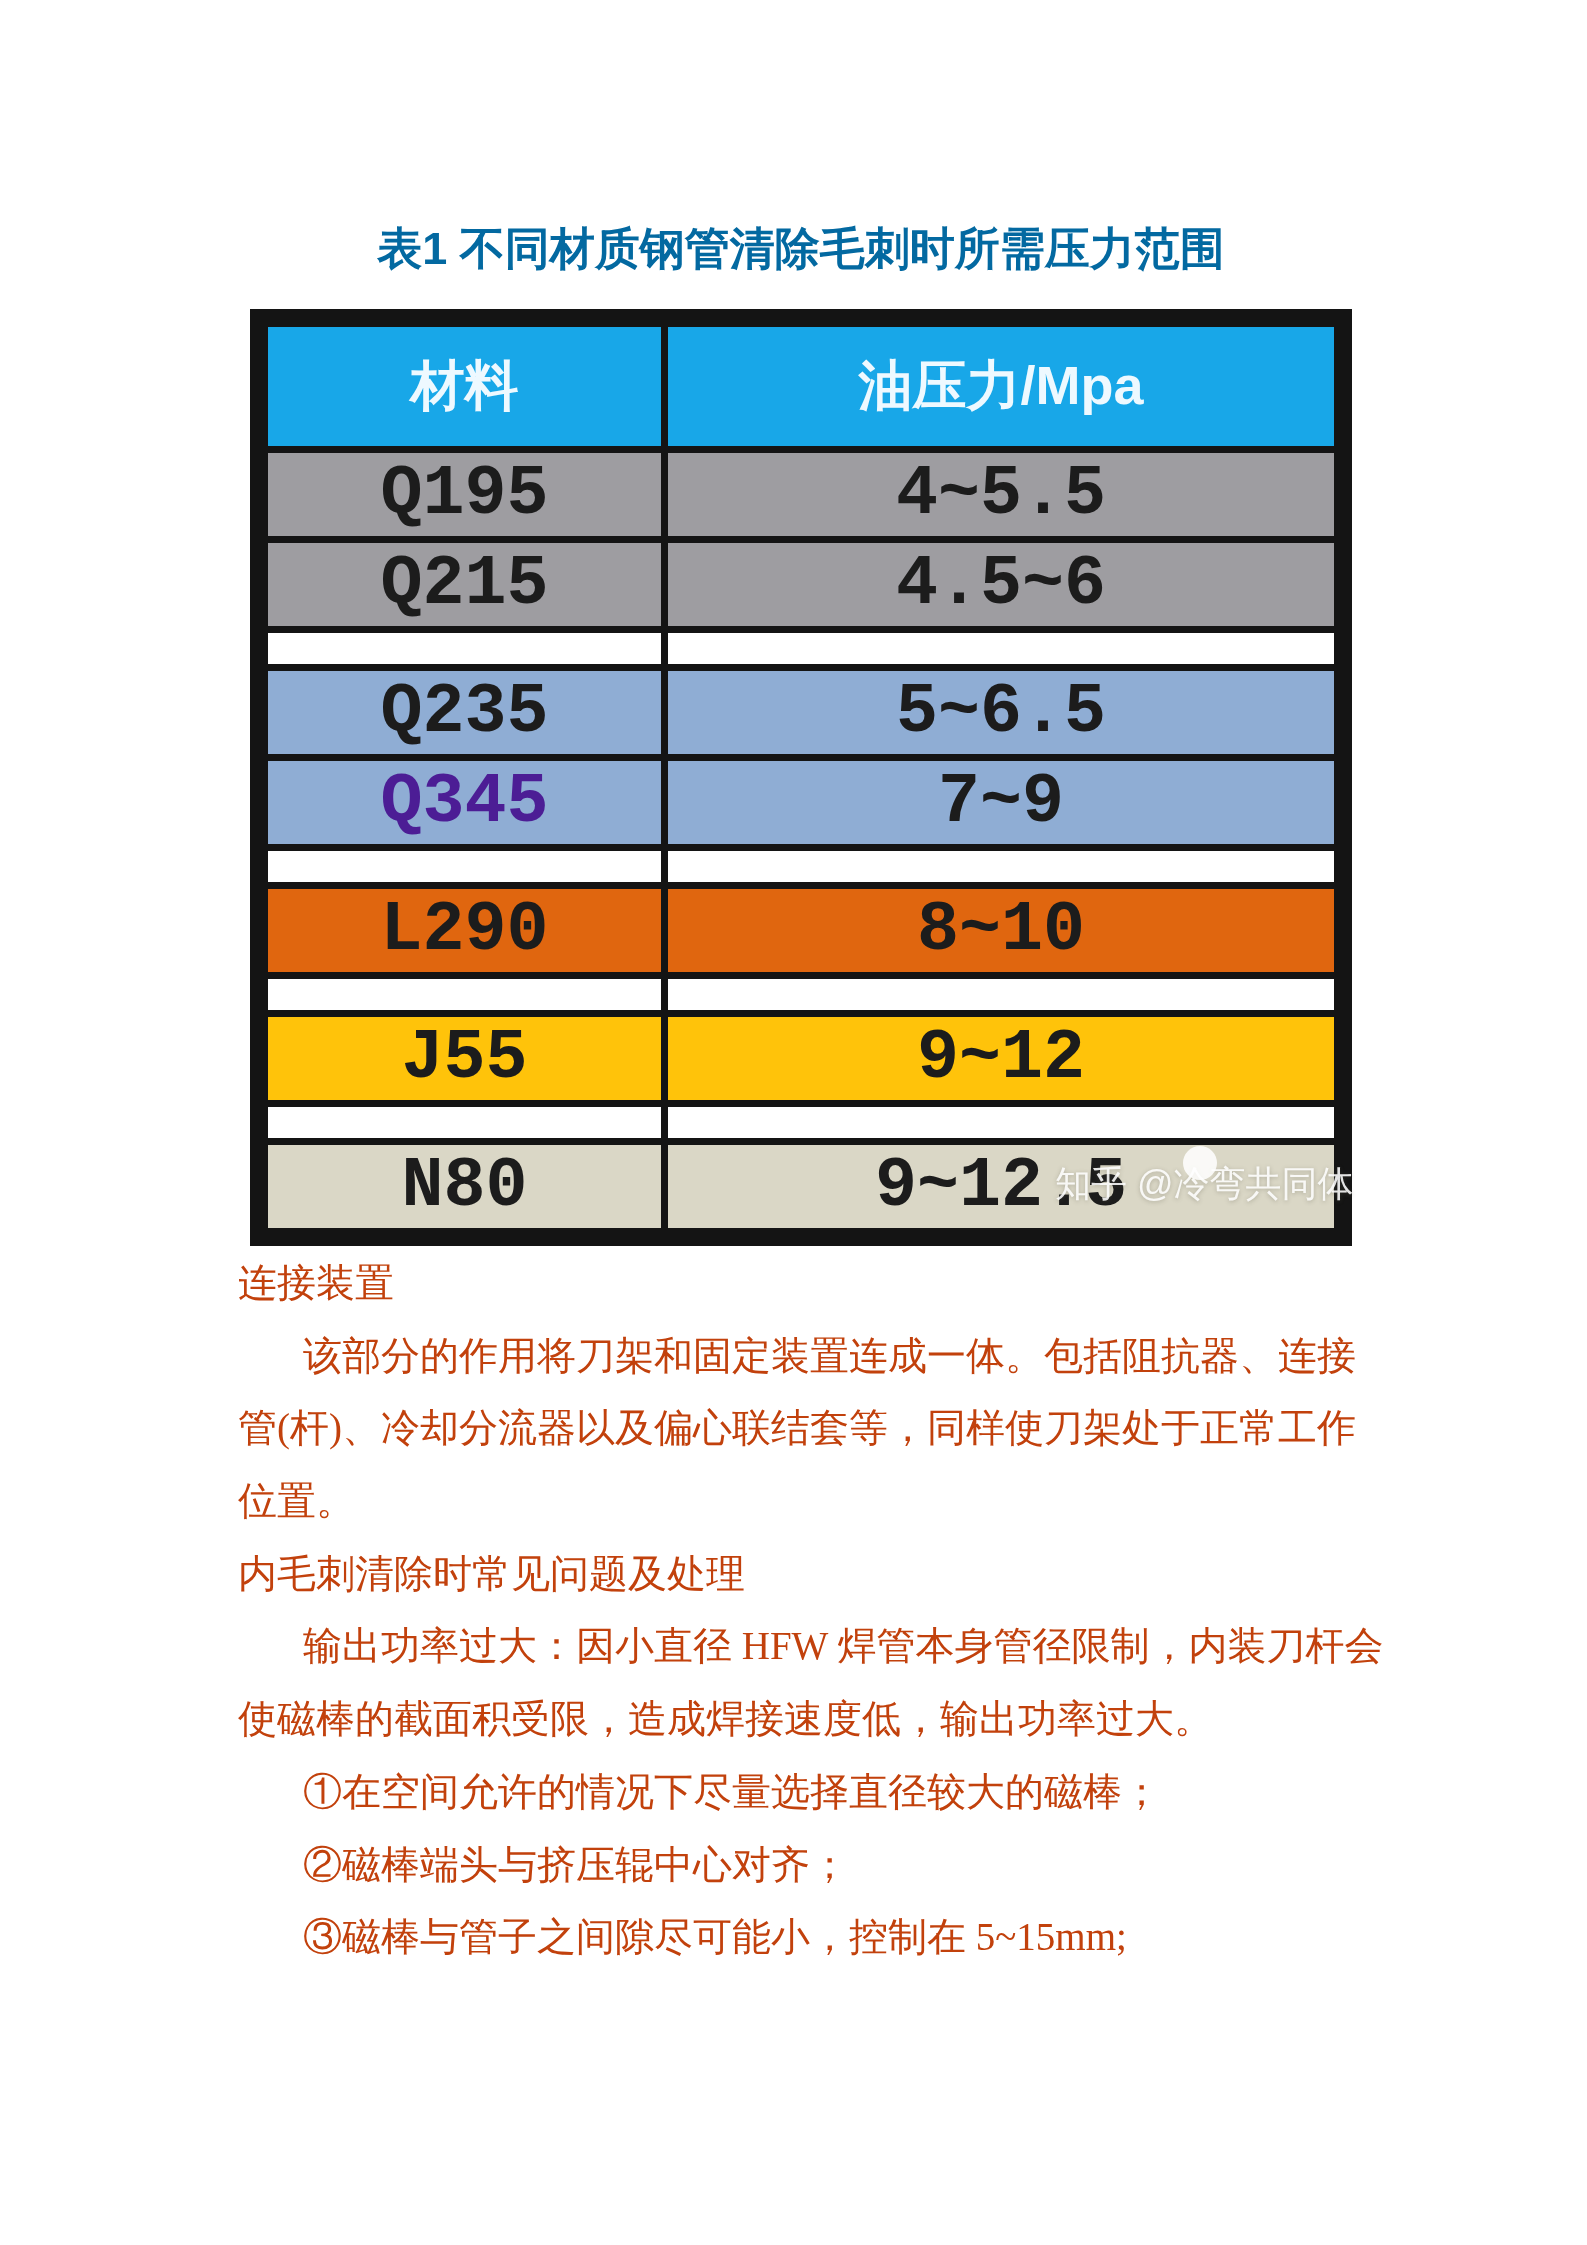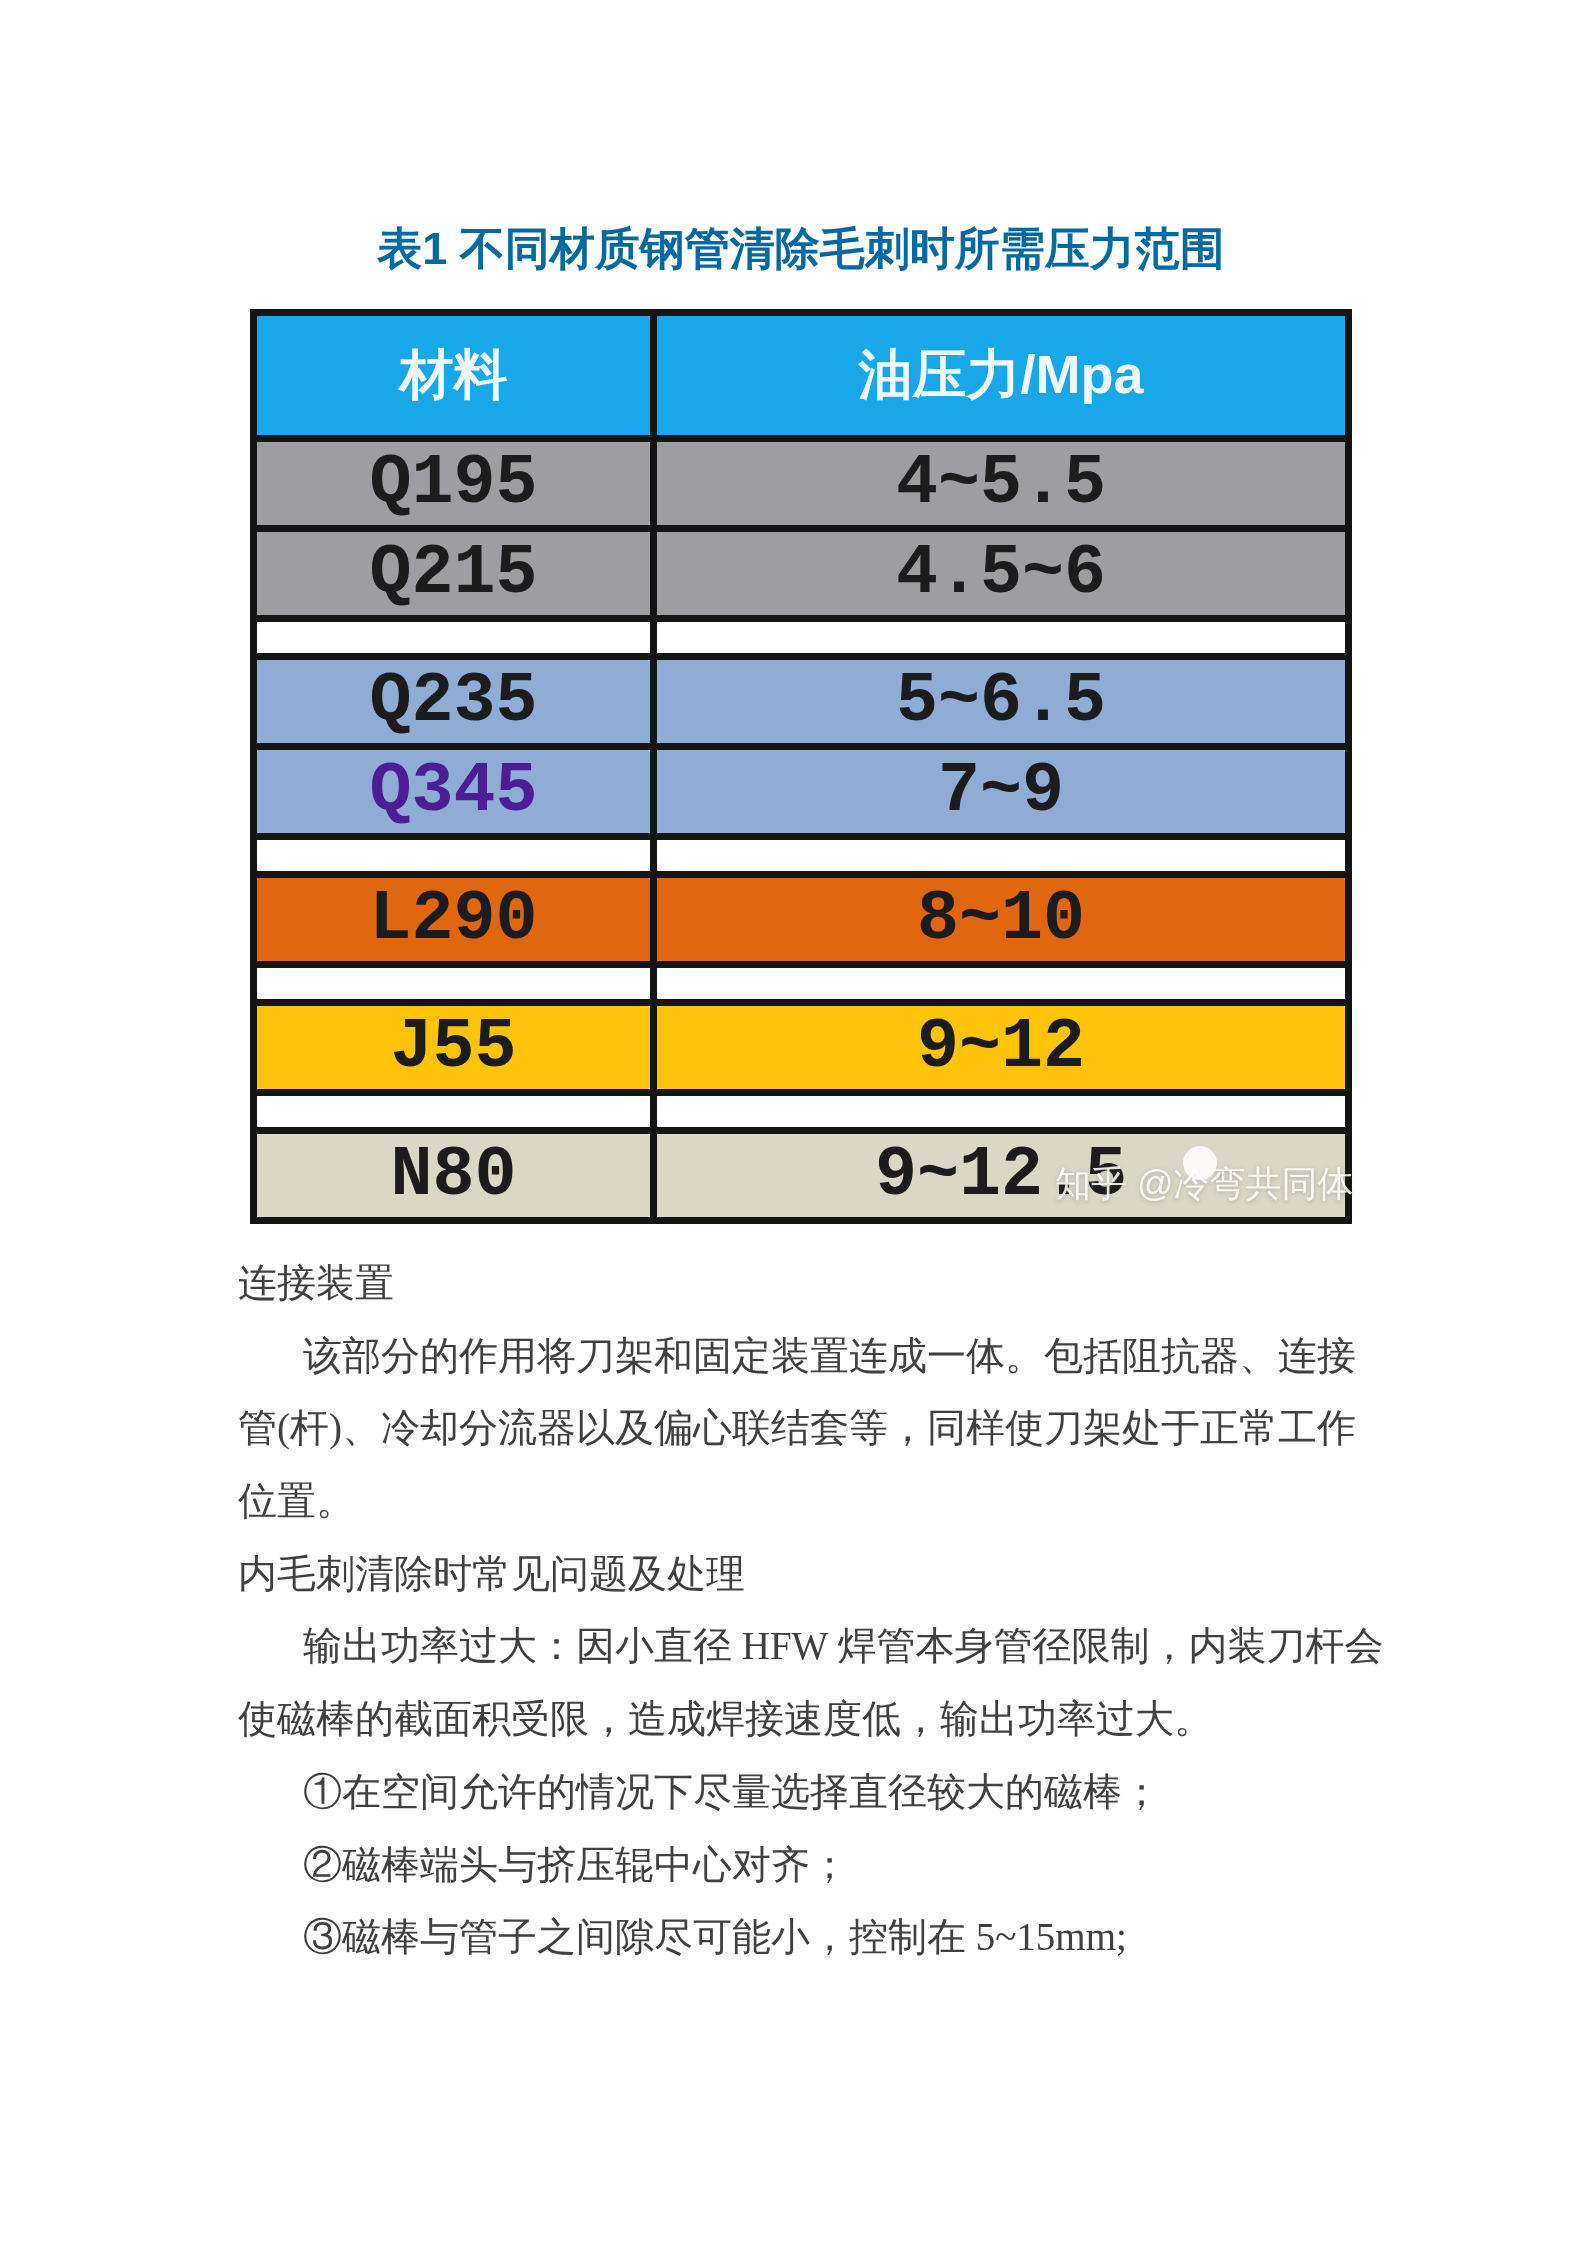--- a/index.html
+++ b/index.html
@@ -12,21 +12,21 @@
   
   .doc-title {
     position:absolute; left:250px; top:219px; width:1102px;
     text-align:center; font-size:45px; font-weight:700;
     color:#0369a1; white-space:nowrap;
   }
 
   
   .press-table {
     position:absolute; left:250px; top:309px; width:1102px;
-    box-sizing:border-box; padding:7px;
+    box-sizing:border-box; padding:18px;
     display:flex; flex-direction:column; gap:7px;
   }
   .t-row { display:flex; gap:7px; }
   .t-row.header { height:119px; }
   .t-row.data   { height:83px;  }
   .t-row.spacer { height:31px;  }
   .t-cell {
     display:flex; align-items:center; justify-content:center;
     overflow:hidden;
   }
@@ -44,21 +44,21 @@
   }
   .watermark-blob {
     position:absolute; left:128px; top:-14px; width:34px; height:34px;
     border-radius:50%; background:rgba(255,255,255,0.85);
   }
 
   
   .body-text {
     position:absolute; left:238px; top:1247px; width:1112px;
     font-family:"Liberation Serif","DejaVu Serif",serif;
-    font-size:39px; color:#404040;
+    font-size:39px; color:#c2410c;
   }
   .body-line { line-height:72.7px; height:72.7px; white-space:nowrap; }
   .body-line.indent { padding-left:65px; }
 </style>
 </head>
 <body>
 
 <div class="page">
 
   <div class="doc-title">表1 不同材质钢管清除毛刺时所需压力范围</div>

